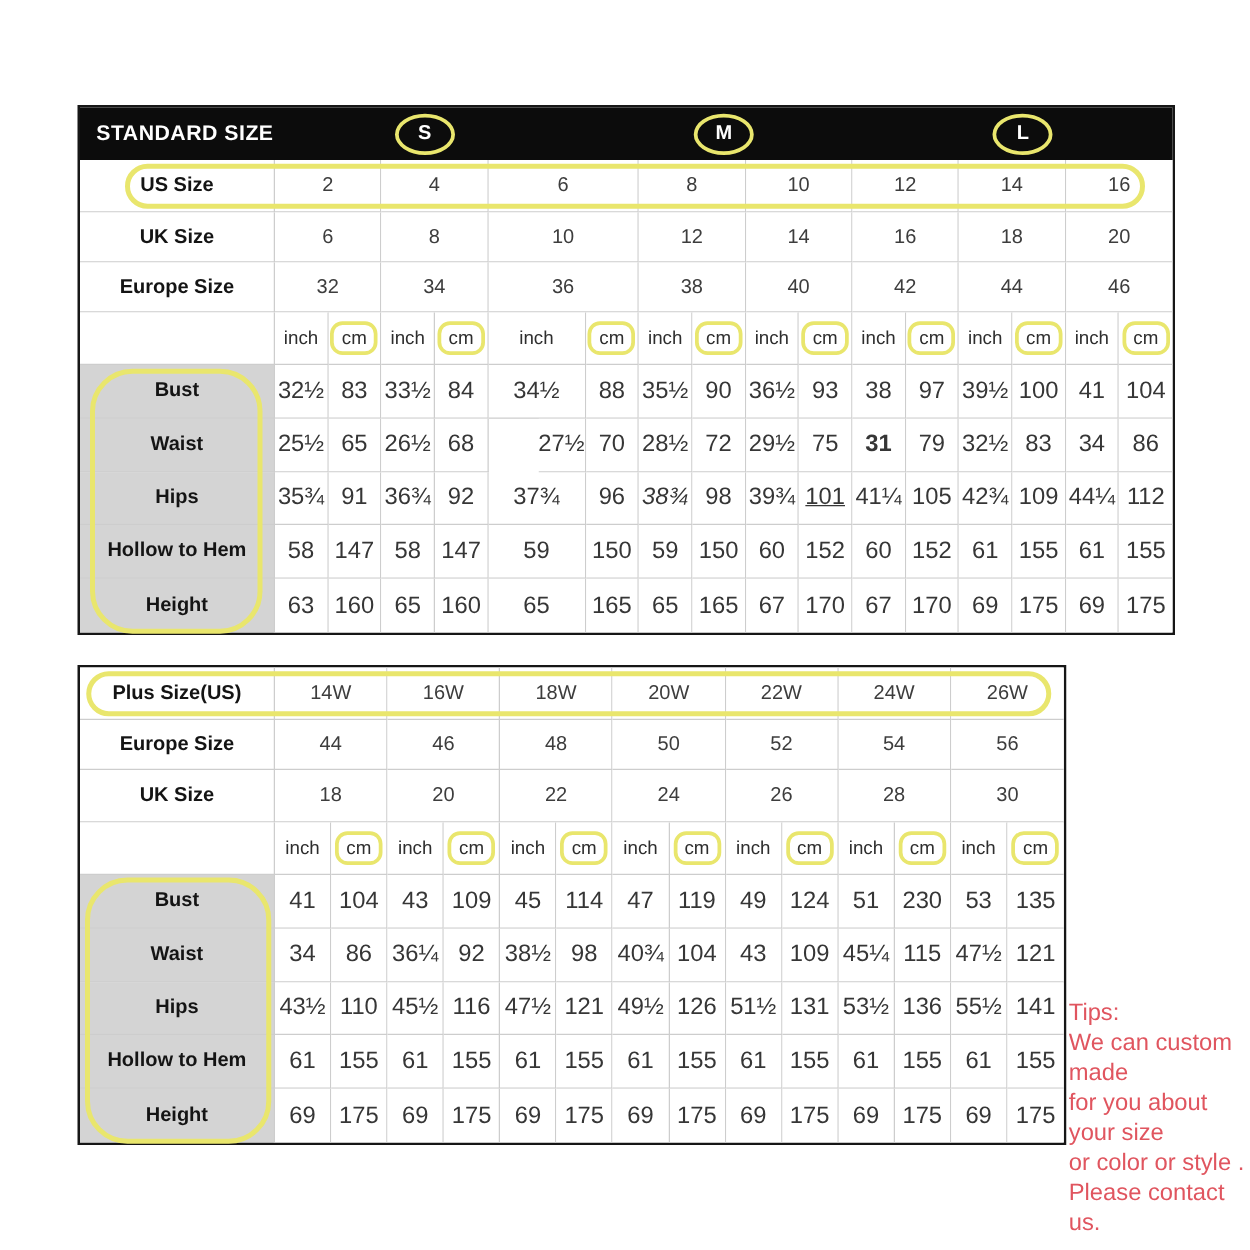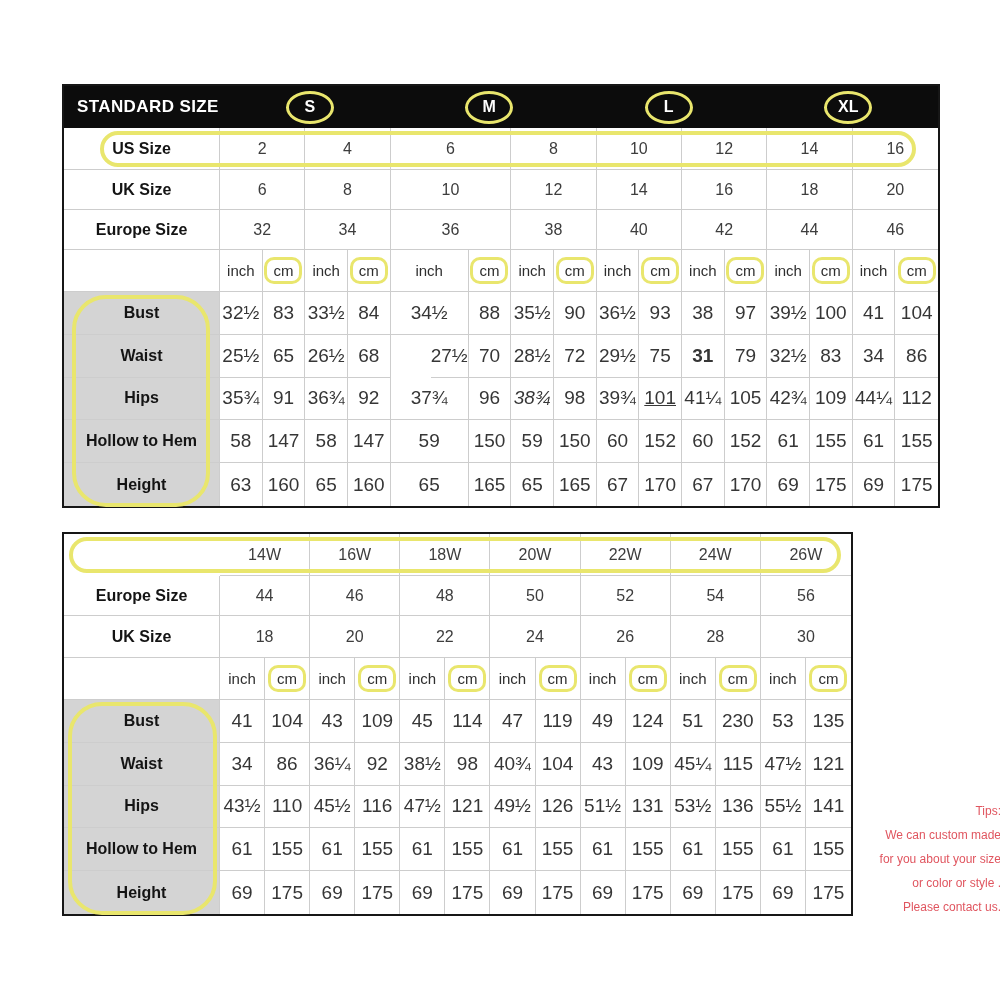--- a/index.html
+++ b/index.html
@@ -42,41 +42,38 @@
   .unit-cell{font-size:15px;color:#2e2e2e;}
   .cm-box{display:inline-block;border:3px solid var(--yellow);border-radius:10px;padding:1px 6px;line-height:19px;}
 
   .ann{position:absolute;border:4px solid var(--yellow);pointer-events:none;background:transparent;}
   #standard-row-oval{left:36px;top:45px;width:816px;height:36px;border-radius:19px;}
   #plus-row-oval{left:5px;top:3px;width:772px;height:36px;border-radius:19px;}
   #standard-labels-oval{left:8px;top:209px;width:138px;height:212px;border-radius:34px;}
   #plus-labels-oval{left:4px;top:168px;width:149px;height:213px;border-radius:34px;}
 
   .tips{position:absolute;left:855px;top:799px;width:146px;
-    color:var(--red);font-size:12px;line-height:24px;text-align:right;}
+    color:var(--red);font-size:19px;line-height:24px;}
   .tips .tips-title{display:block;}
 </style>
 </head>
 <body>
 
 <div class="page">
   <div class="size-table" id="standard-table">
       <div class="header-bar">
         <div class="header-title">STANDARD SIZE</div>
         <div class="header-slot">
           <span class="oval-letter">S</span>
         </div>
         <div class="header-slot">
           <span class="oval-letter">M</span>
         </div>
         <div class="header-slot">
           <span class="oval-letter">L</span>
-        </div>
-        <div class="header-slot">
-          <span class="oval-letter">XL</span>
         </div>
       </div>
       <div class="cell row-label" style="grid-area: 2 / 1 / auto / span 1;">US Size</div>
       <div class="cell size-val" style="grid-area: 2 / 2 / auto / span 2;">2</div>
       <div class="cell size-val" style="grid-area: 2 / 4 / auto / span 2;">4</div>
       <div class="cell size-val" style="grid-area: 2 / 6 / auto / span 2;">6</div>
       <div class="cell size-val" style="grid-area: 2 / 8 / auto / span 2;">8</div>
       <div class="cell size-val" style="grid-area: 2 / 10 / auto / span 2;">10</div>
       <div class="cell size-val" style="grid-area: 2 / 12 / auto / span 2;">12</div>
       <div class="cell size-val" style="grid-area: 2 / 14 / auto / span 2;">14</div>
@@ -214,20 +211,21 @@
       <div class="cell measure-val cb" style="grid-area: 10 / 12 / auto / span 1;">67</div>
       <div class="cell measure-val cb" style="grid-area: 10 / 13 / auto / span 1;">170</div>
       <div class="cell measure-val cb" style="grid-area: 10 / 14 / auto / span 1;">69</div>
       <div class="cell measure-val cb" style="grid-area: 10 / 15 / auto / span 1;">175</div>
       <div class="cell measure-val cb" style="grid-area: 10 / 16 / auto / span 1;">69</div>
       <div class="cell measure-val cb cr" style="grid-area: 10 / 17 / auto / span 1;">175</div>
       <div class="ann" id="standard-row-oval"></div>
       <div class="ann" id="standard-labels-oval"></div>
     </div>
   <div class="size-table" id="plus-table">
+      <div class="cell row-label" style="grid-area: 1 / 1 / auto / span 1;">Plus Size(US)</div>
       <div class="cell size-val" style="grid-area: 1 / 2 / auto / span 2;">14W</div>
       <div class="cell size-val" style="grid-area: 1 / 4 / auto / span 2;">16W</div>
       <div class="cell size-val" style="grid-area: 1 / 6 / auto / span 2;">18W</div>
       <div class="cell size-val" style="grid-area: 1 / 8 / auto / span 2;">20W</div>
       <div class="cell size-val" style="grid-area: 1 / 10 / auto / span 2;">22W</div>
       <div class="cell size-val" style="grid-area: 1 / 12 / auto / span 2;">24W</div>
       <div class="cell size-val cr" style="grid-area: 1 / 14 / auto / span 2;">26W</div>
       <div class="cell row-label" style="grid-area: 2 / 1 / auto / span 1;">Europe Size</div>
       <div class="cell size-val" style="grid-area: 2 / 2 / auto / span 2;">44</div>
       <div class="cell size-val" style="grid-area: 2 / 4 / auto / span 2;">46</div>

